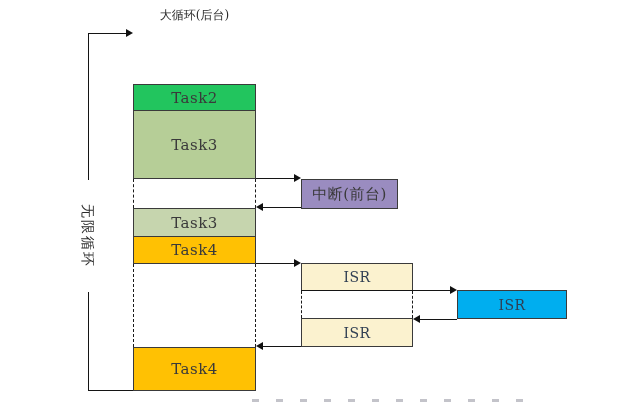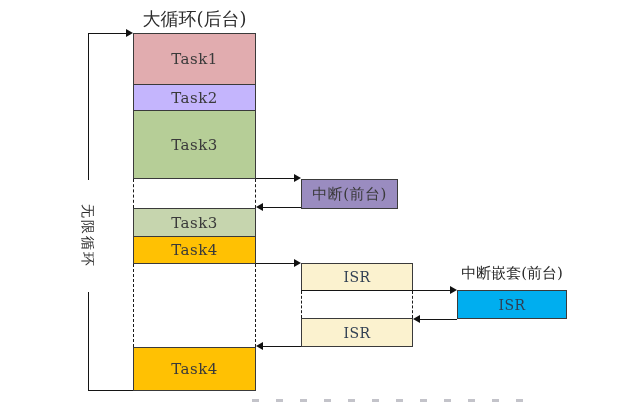--- a/index.html
+++ b/index.html
@@ -31,21 +31,21 @@
   .vline{position:absolute;width:0;border-left:1px solid #141414;}
   .vdash{position:absolute;width:0;border-left:1px dashed #1a1a1a;}
   
   .ah-r{position:absolute;width:0;height:0;
     border-top:4px solid transparent;border-bottom:4px solid transparent;
     border-left:7px solid #111;}
   .ah-l{position:absolute;width:0;height:0;
     border-top:4px solid transparent;border-bottom:4px solid transparent;
     border-right:7px solid #111;}
   
-  .title{left:133px;top:7px;width:123px;text-align:center;font-size:18px;color:#2b2b2b;}
+  .title{left:133px;top:7px;width:123px;text-align:center;font-size:12px;color:#2b2b2b;}
   .nested-title{left:448px;top:264px;width:128px;text-align:center;font-size:15px;color:#2b2b2b;}
   .loop-label{
     left:32px;top:228px;width:112px;height:16px;line-height:16px;
     text-align:center;font-size:14px;letter-spacing:2px;color:#2b2b2b;
     background:#fff;transform:rotate(90deg);
   }
   
   .caption-frag{
     left:252px;top:399px;width:272px;height:3px;opacity:.45;
     background:repeating-linear-gradient(90deg,#7a7a88 0 7px,transparent 7px 24px);
@@ -57,24 +57,21 @@
 <div id="stage">
 
   <div class="abs title">大循环(后台)</div>
 
   <div class="vline" style="left:88px;top:33px;height:357px;"></div>
   <div class="hline" style="left:88px;top:33px;width:38px;"></div>
   <div class="ah-r" style="left:126px;top:29px;"></div>
   <div class="hline" style="left:88px;top:390px;width:45px;"></div>
   <div class="abs loop-label">无限循环</div>
 
-  <div class="block b-task1" style="background: rgb(225, 172, 175);">
-    <span>Task1</span>
-  </div>
-  <div class="block b-task2" style="background: #c4b5fd;">
+  <div class="block b-task2" style="background: #22c55e;">
     <span>Task2</span>
   </div>
   <div class="block b-task3a" style="background: rgb(182, 206, 151);">
     <span>Task3</span>
   </div>
   <div class="block b-task3b" style="background: rgb(198, 213, 174);">
     <span>Task3</span>
   </div>
   <div class="block b-task4a" style="background: rgb(255, 193, 3);">
     <span>Task4</span>
@@ -94,21 +91,20 @@
 
   <div class="block b-isr1" style="background: rgb(251, 242, 207);">
     <span class="isr-text">ISR</span>
   </div>
   <div class="block b-isr2" style="background: rgb(251, 242, 207);">
     <span class="isr-text">ISR</span>
   </div>
   <div class="vdash" style="left:301px;top:291px;height:27px;"></div>
   <div class="vdash" style="left:412px;top:291px;height:27px;"></div>
 
-  <div class="abs nested-title">中断嵌套(前台)</div>
   <div class="block b-isrn" style="background: rgb(0, 174, 239);">
     <span>ISR</span>
   </div>
 
   <div class="hline" style="left:256px;top:178px;width:39px;"></div>
   <div class="ah-r" style="left:294px;top:174px;"></div>
 
   <div class="hline" style="left:259px;top:207px;width:42px;"></div>
   <div class="ah-l" style="left:256px;top:203px;"></div>
 

